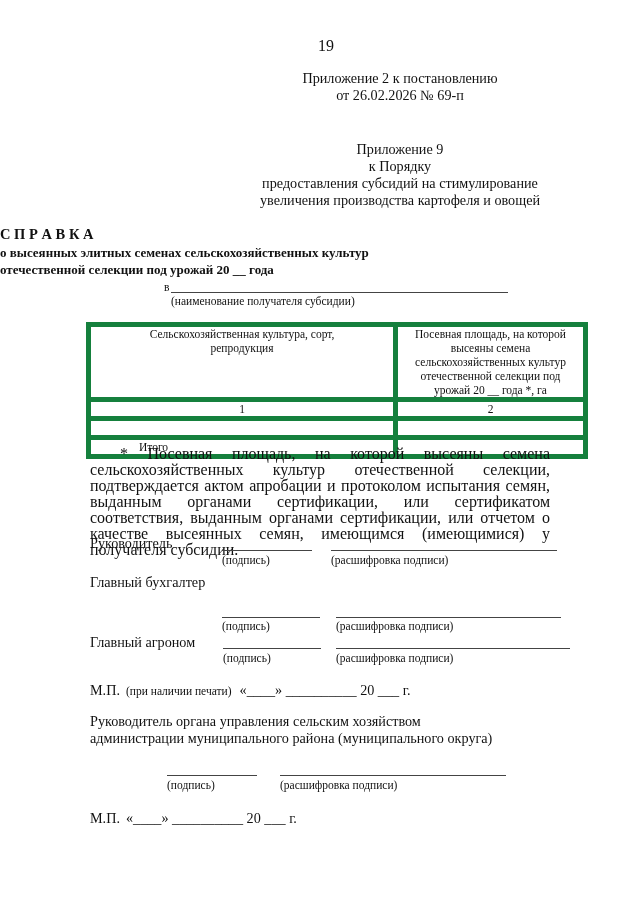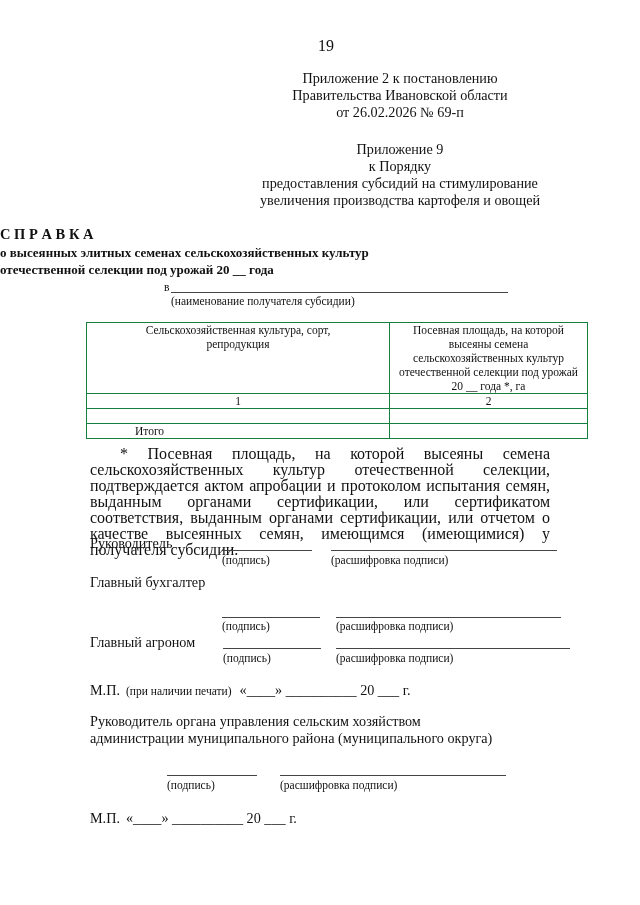--- a/index.html
+++ b/index.html
@@ -14,36 +14,35 @@
     .f13 { font-size: 13px; line-height: 16px; }
     .f12 { font-size: 16px; line-height: 15px; }
     .f11 { font-size: 11.5px; line-height: 14px; }
     .bold { font-weight: bold; }
     .line { position: absolute; height: 0; border-top: 1px solid #444; }
     table.grid {
       position: absolute; left: 86px; top: 322px; width: 502px;
       border-collapse: collapse; font-size: 11.5px; line-height: 14px;
     }
     table.grid td {
-      border: 1px solid #15803d; padding: 0 3px; vertical-align: top; text-align: center;
+      border: 5px solid #15803d; padding: 0 3px; vertical-align: top; text-align: center;
     }
     table.grid td.left { text-align: left; padding-left: 48px; }
     .just {
       position: absolute; left: 90px; width: 460px; font-size: 16px; line-height: 16px;
       text-align: justify; text-indent: 30px;
     }
   </style>
 </head>
 <body>
 
 <div class="abs f12" style="left:318px; top:38px;">19</div>
 
 <div class="abs r f14" style="right:40px; top:70px; width:400px;">
   <div>Приложение 2 к постановлению</div>
-  <div>Правительства Ивановской области</div>
   <div>от 26.02.2026 № 69-п</div>
 </div>
 
 <div class="abs r f14" style="right:40px; top:141px; width:400px;">
   <div>Приложение 9</div>
   <div>к Порядку</div>
   <div>предоставления субсидий на стимулирование</div>
   <div>увеличения производства картофеля и овощей</div>
 </div>
 

